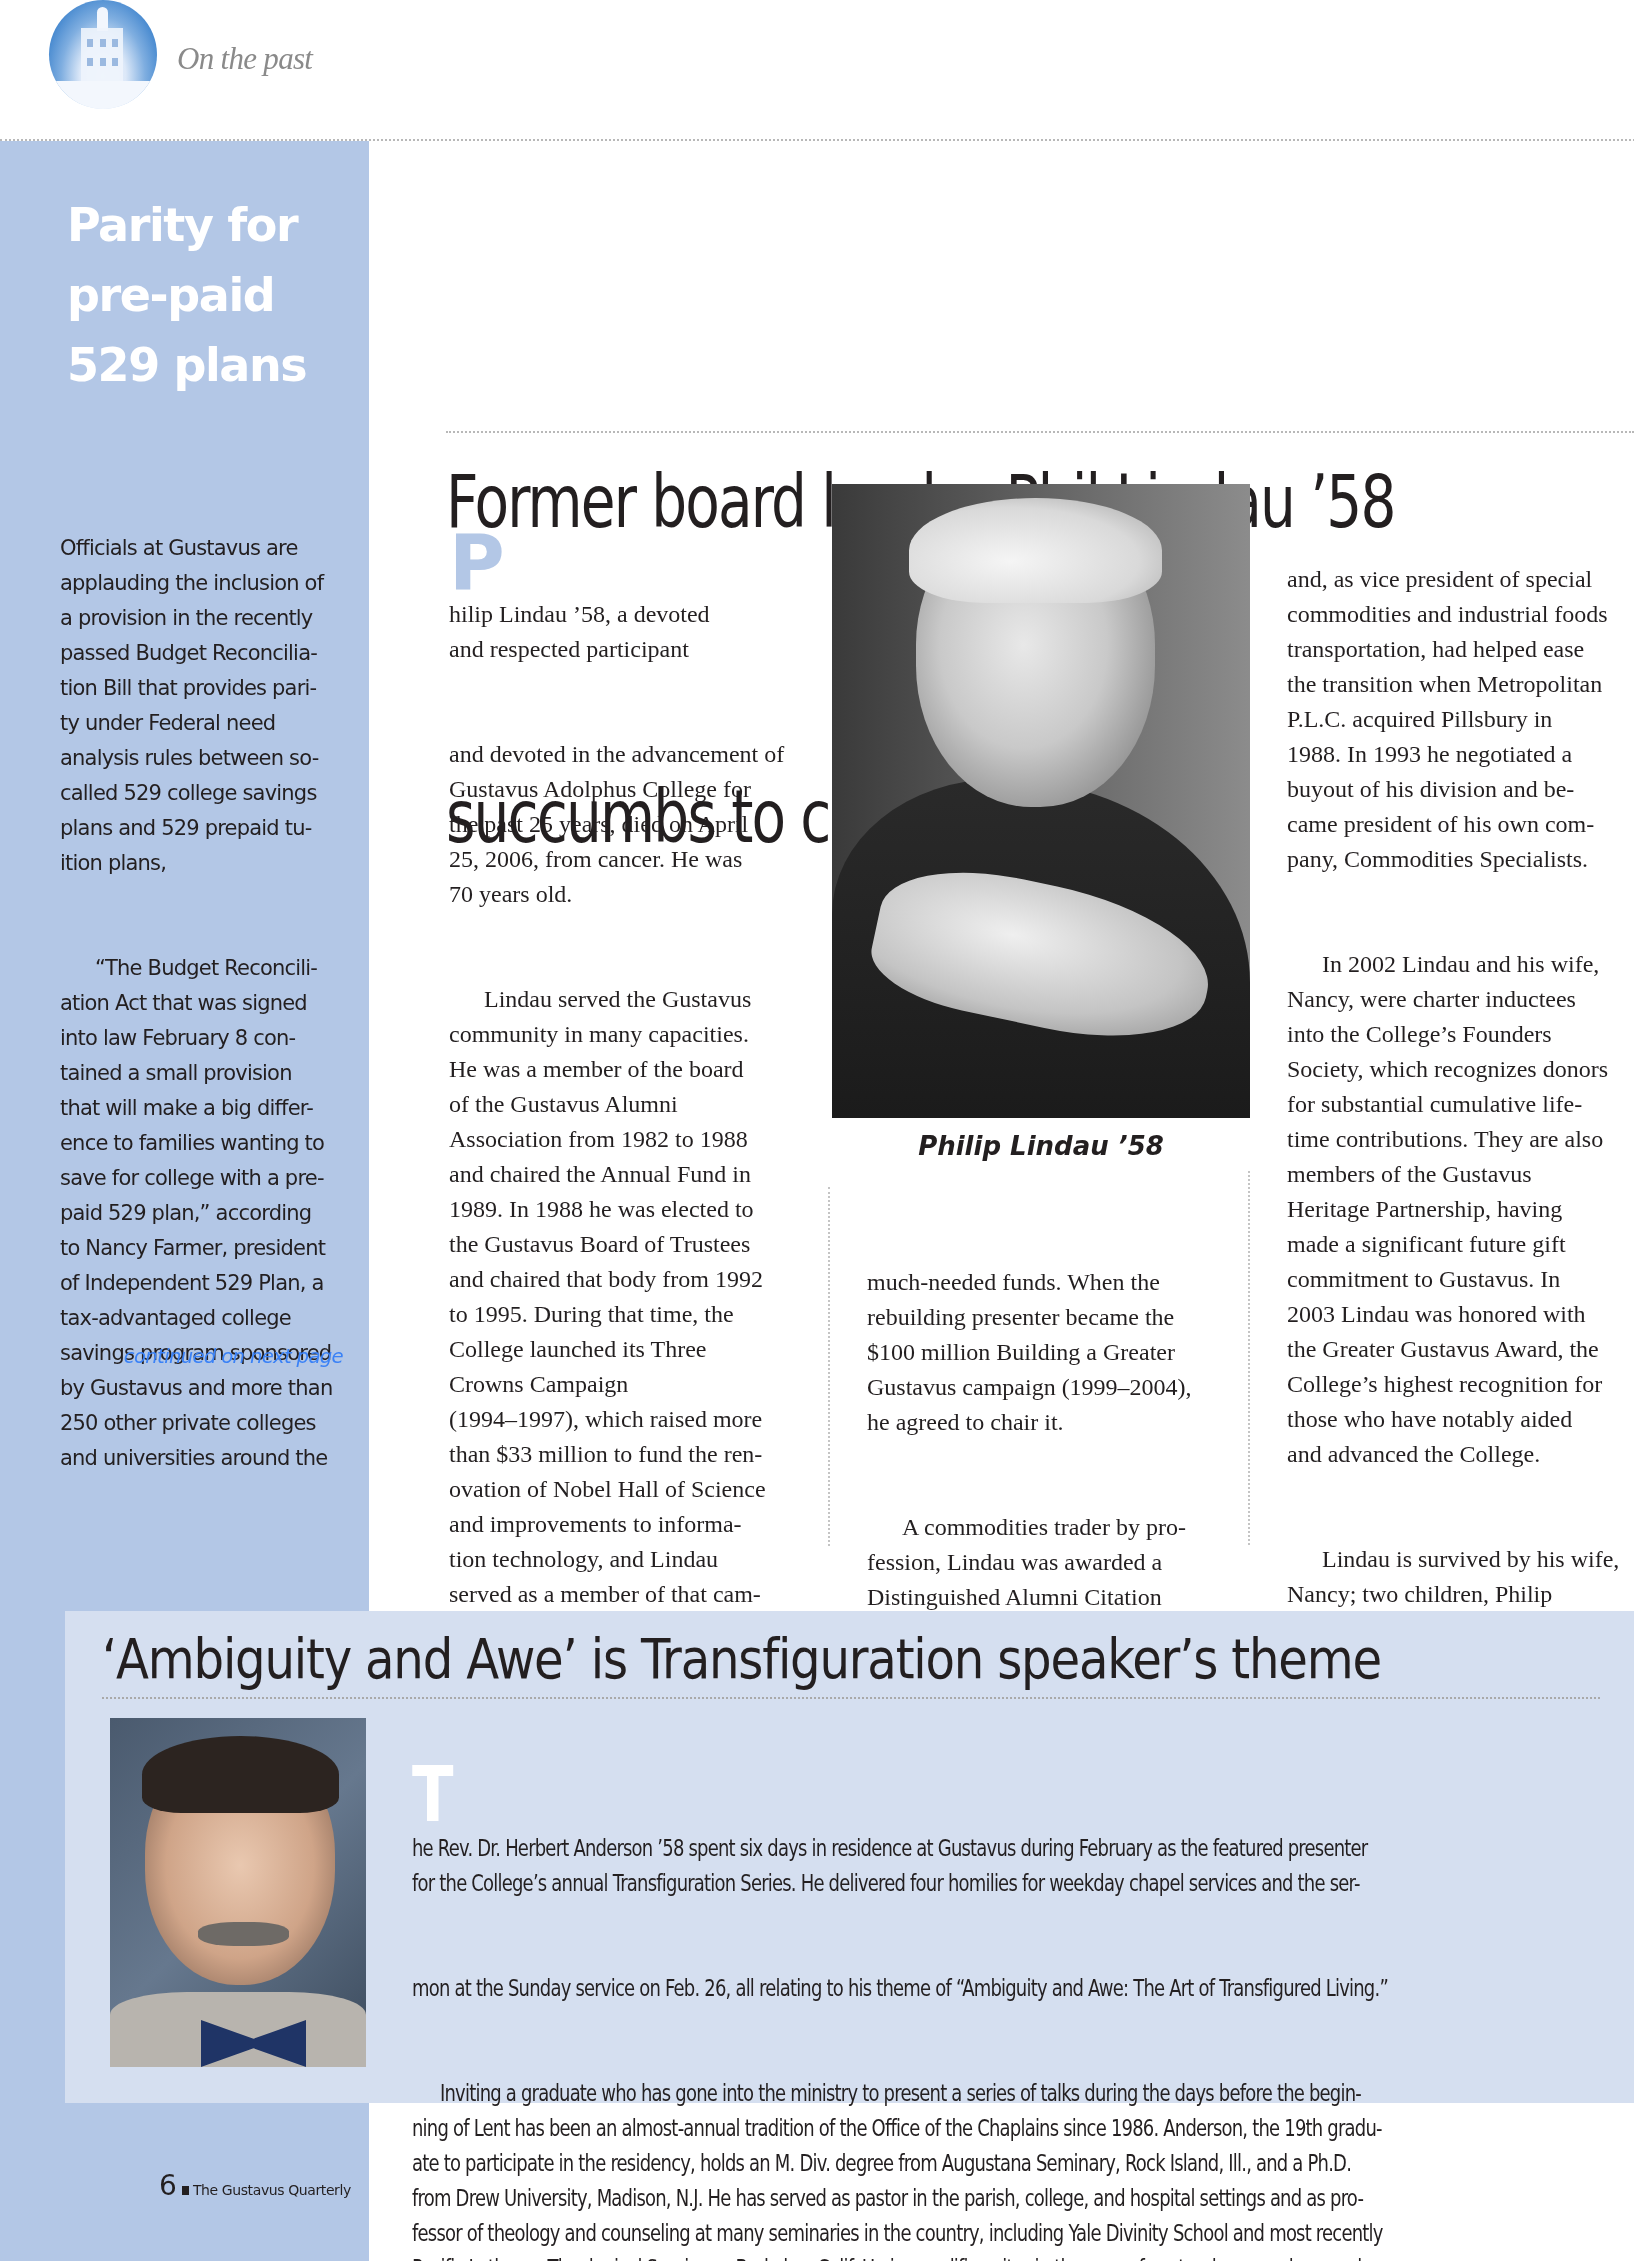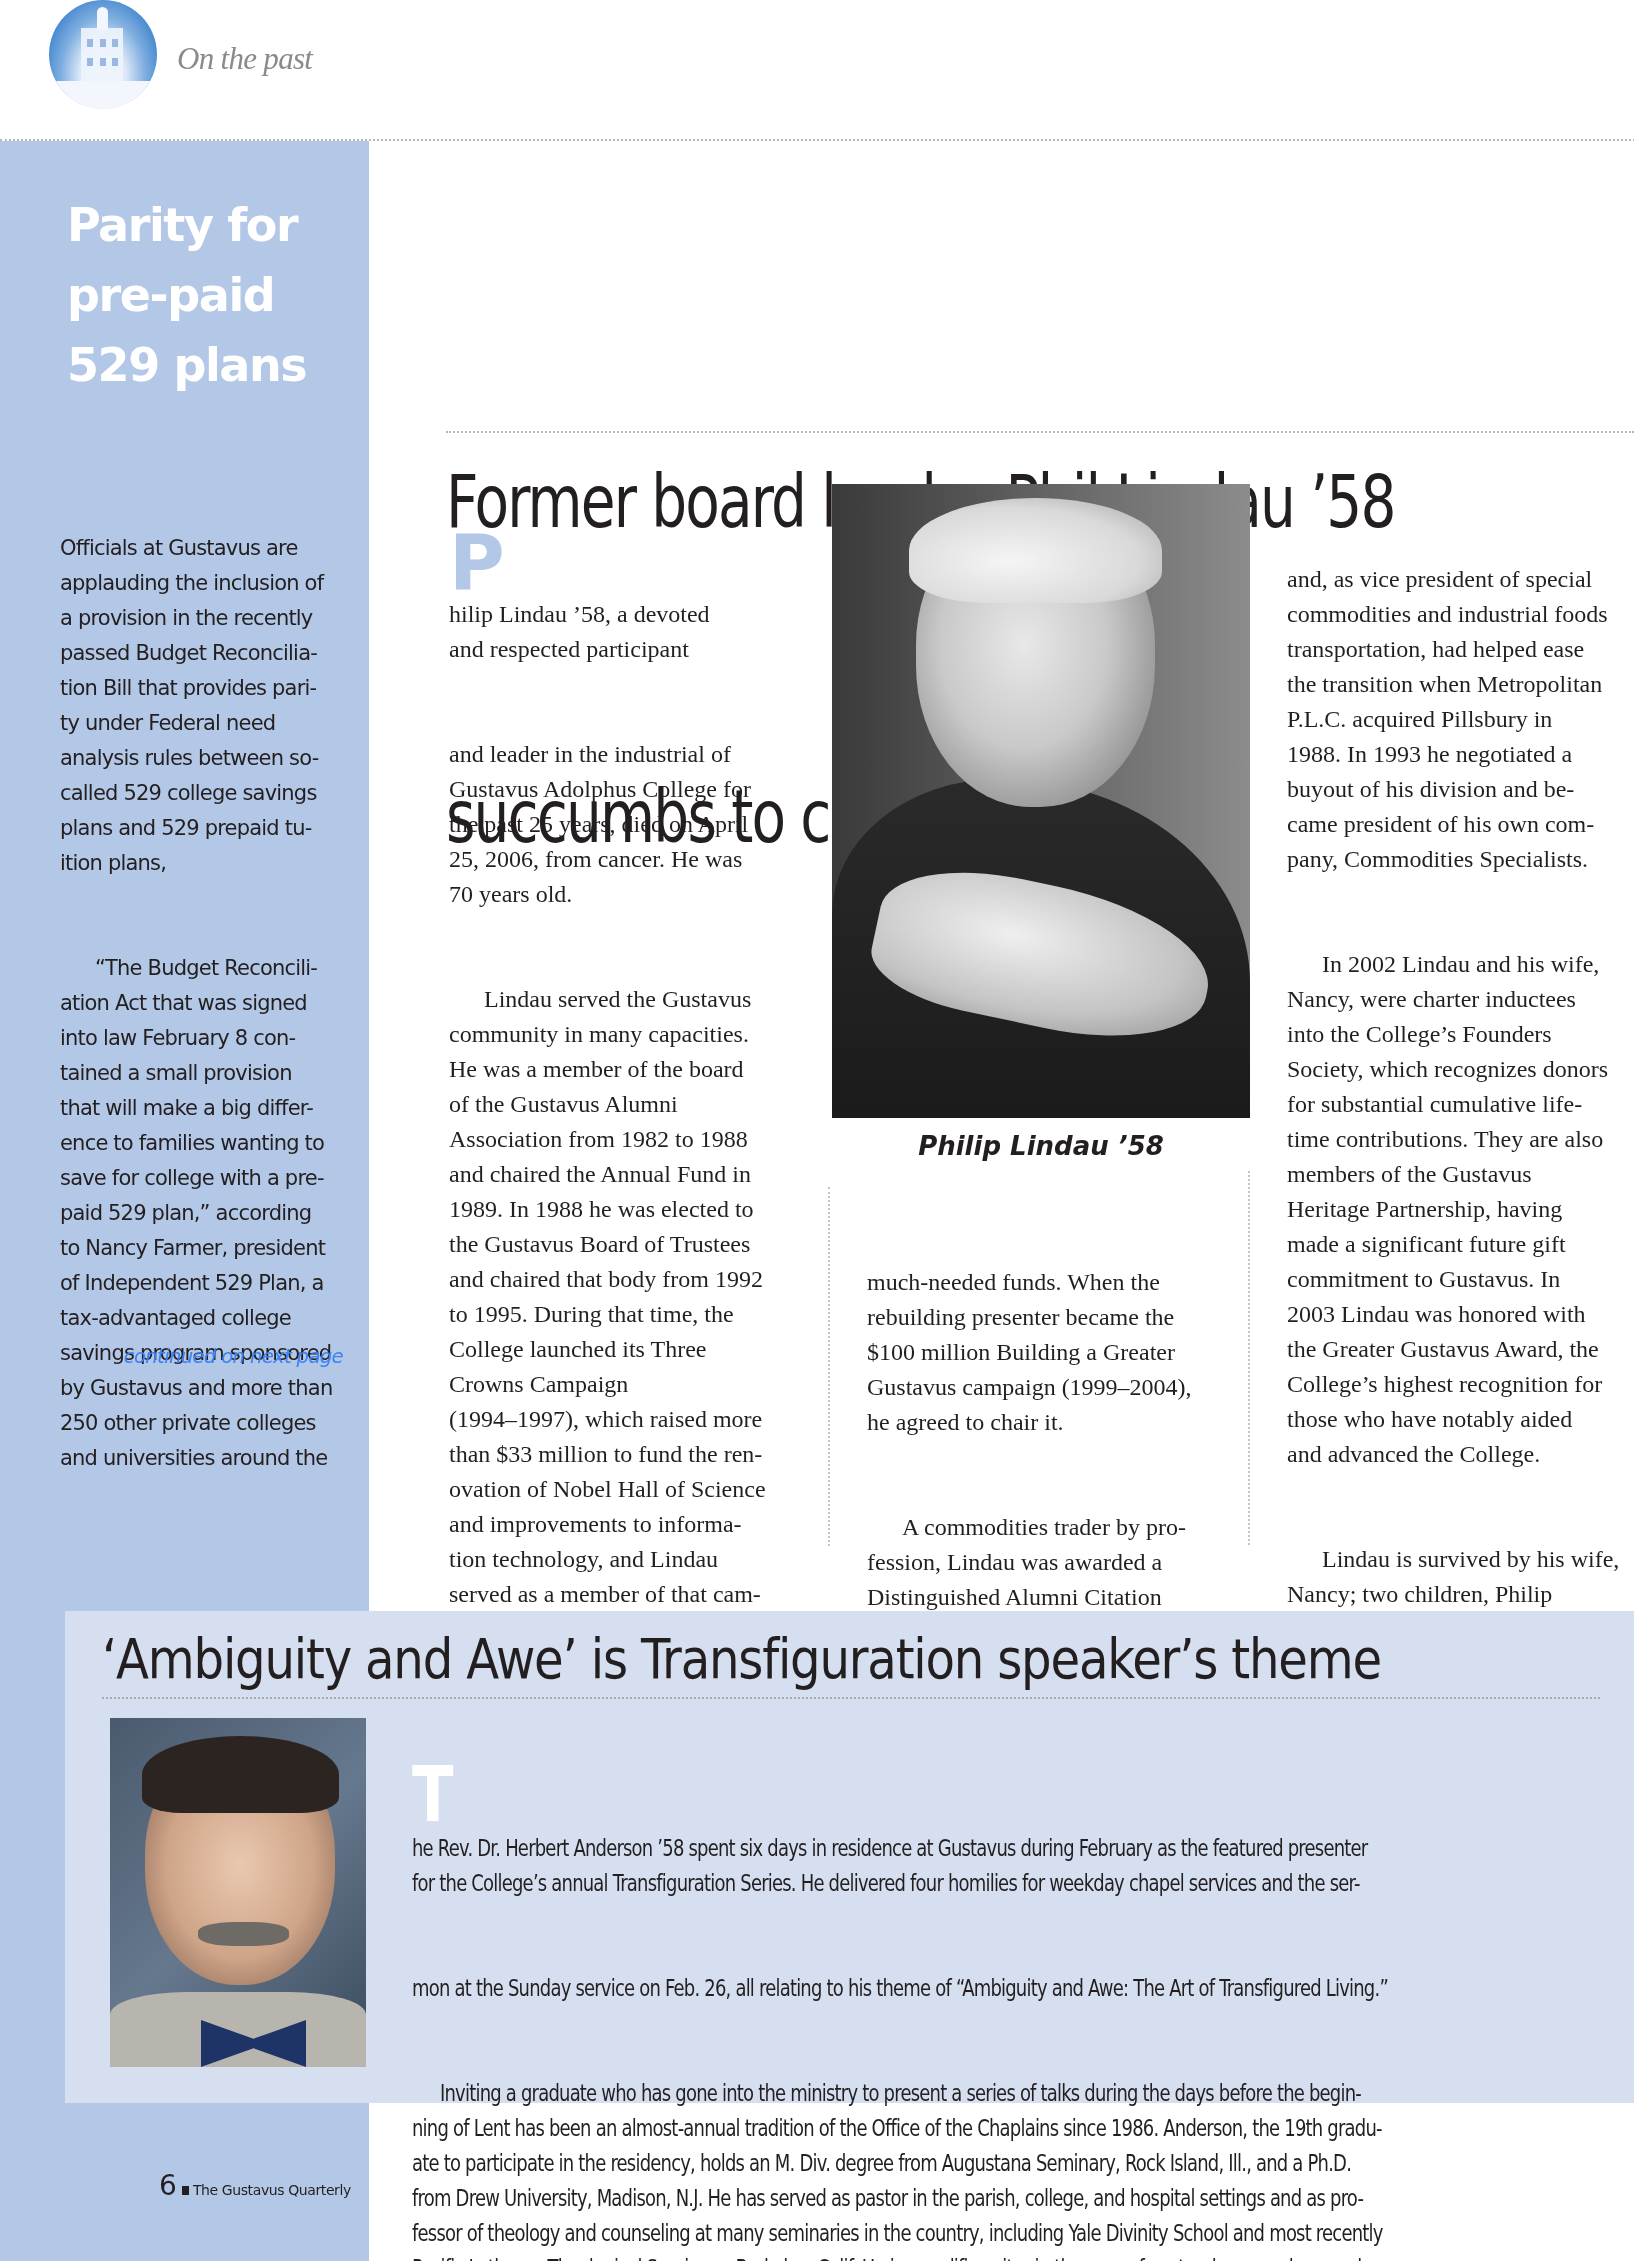--- a/index.html
+++ b/index.html
@@ -120,21 +120,21 @@
 
 <div id="headline" class="abs">
   <div>Former board leader Phil Lindau ’58</div>
   <div>succumbs to cancer</div>
 </div>
 <div id="headline-rule" class="abs"></div>
 
 <div id="col1" class="abs col">
   <span class="dropcap">P</span>
   <div><div>hilip Lindau ’58, a devoted</div><div>and respected participant</div></div>
-  <div style="clear:both"><div>and leader in the industrial of</div><div>Gustavus Adolphus College for</div><div>the past 25 years, died on April</div><div>25, 2006, from cancer. He was</div><div>70 years old.</div></div>
+  <div style="clear:both"><div>and devoted in the advancement of</div><div>Gustavus Adolphus College for</div><div>the past 25 years, died on April</div><div>25, 2006, from cancer. He was</div><div>70 years old.</div></div>
   <div><div class="indent">Lindau served the Gustavus</div><div>community in many capacities.</div><div>He was a member of the board</div><div>of the Gustavus Alumni</div><div>Association from 1982 to 1988</div><div>and chaired the Annual Fund in</div><div>1989. In 1988 he was elected to</div><div>the Gustavus Board of Trustees</div><div>and chaired that body from 1992</div><div>to 1995. During that time, the</div><div>College launched its Three</div><div>Crowns Campaign</div><div>(1994–1997), which raised more</div><div>than $33 million to fund the ren-</div><div>ovation of Nobel Hall of Science</div><div>and improvements to informa-</div><div>tion technology, and Lindau</div><div>served as a member of that cam-</div><div>paign’s steering committee. After</div><div>Gustavus was devastated by tor-</div><div>nadoes in 1998, he returned to</div><div>chair a rebuilding campaign that</div><div>raised more than $23 million in</div></div>
 </div>
 
 <div id="photo1" class="abs">
   <div class="suit"></div>
   <div class="head"></div>
   <div class="hair"></div>
   <div class="hand"></div>
 </div>
 <div id="photo1-caption" class="abs">Philip Lindau ’58</div>

